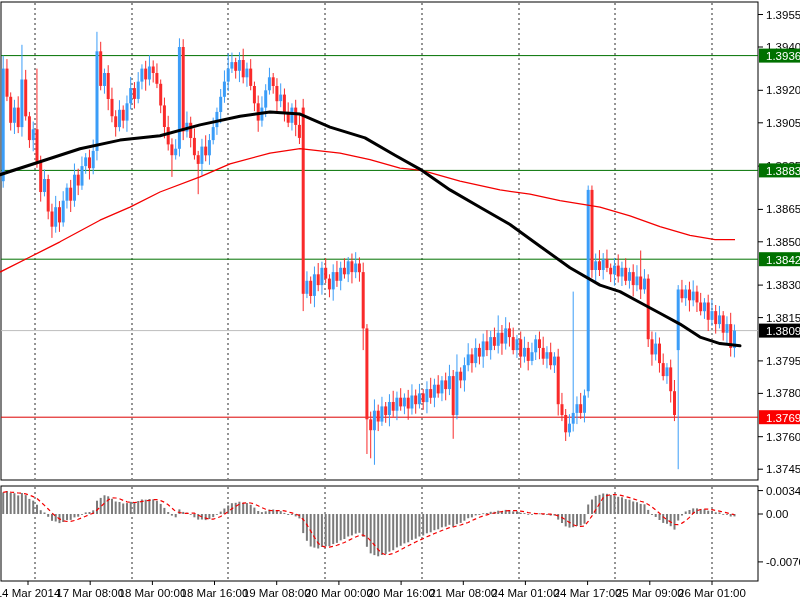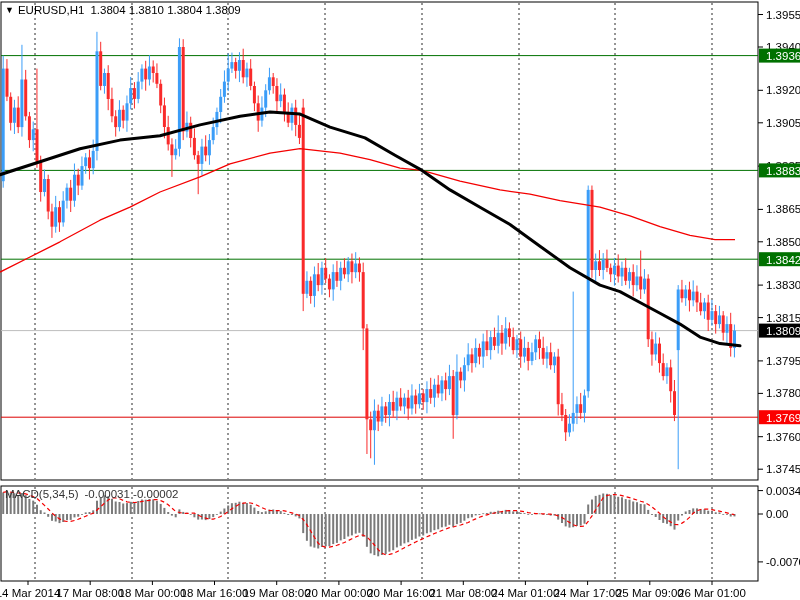--- a/index.html
+++ b/index.html
@@ -706,21 +706,15 @@
         <text x="525.4" y="597" font-size="11.5" fill="#000000" text-anchor="middle">24 Mar 01:00</text>
         <line x1="587.6" y1="581" x2="587.6" y2="585" stroke="#000" stroke-width="1"></line>
         <text x="587.6" y="597" font-size="11.5" fill="#000000" text-anchor="middle">24 Mar 17:00</text>
         <line x1="649.8" y1="581" x2="649.8" y2="585" stroke="#000" stroke-width="1"></line>
         <text x="649.8" y="597" font-size="11.5" fill="#000000" text-anchor="middle">25 Mar 09:00</text>
         <line x1="712.0" y1="581" x2="712.0" y2="585" stroke="#000" stroke-width="1"></line>
         <text x="712.0" y="597" font-size="11.5" fill="#000000" text-anchor="middle">26 Mar 01:00</text>
       </g>
     </svg>
 
-  <div class="overlay" id="symbol-line">
-    <span class="tri">▼</span><span class="sp">EURUSD,H1</span><span>1.3804 1.3810 1.3804 1.3809</span>
-  </div>
 
-  <div class="overlay" id="macd-line">
-    <span class="sp">MACD(5,34,5)</span><span>-0.00031 -0.00002</span>
-  </div>
 
 </div>
 
 </body></html>

